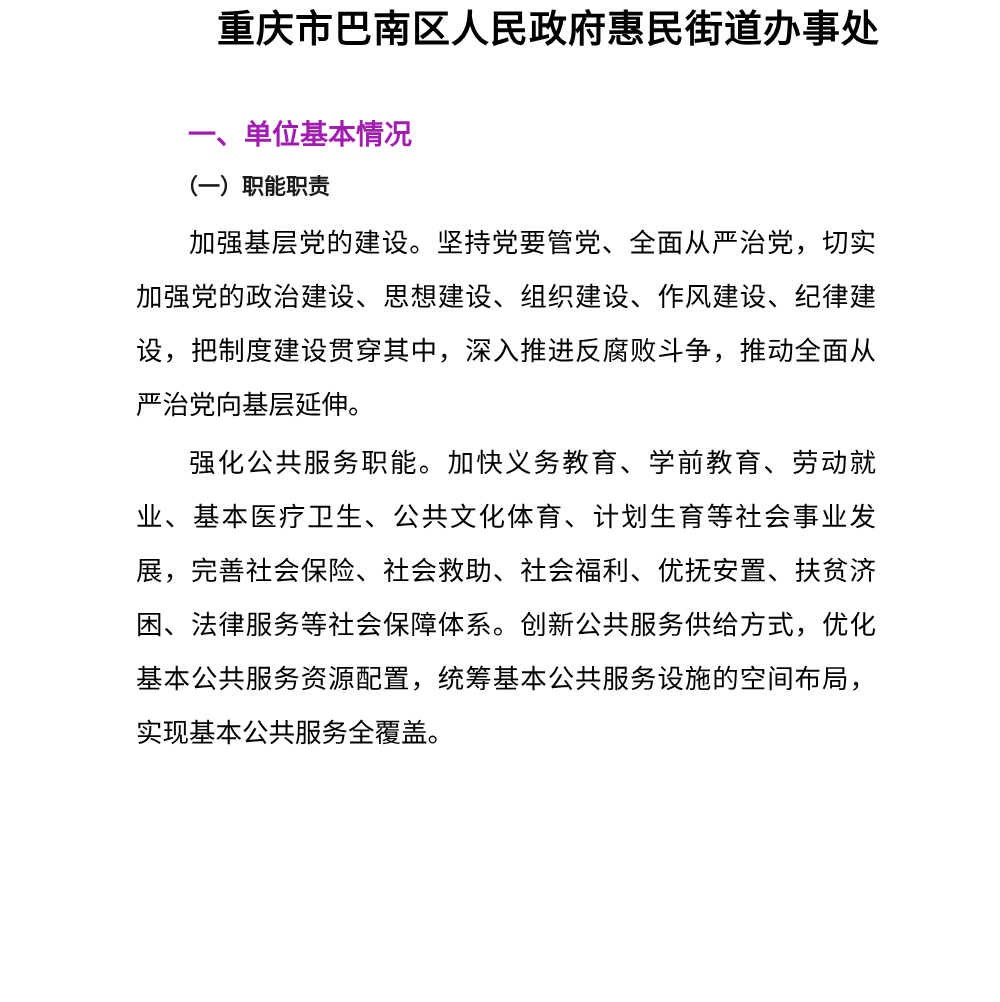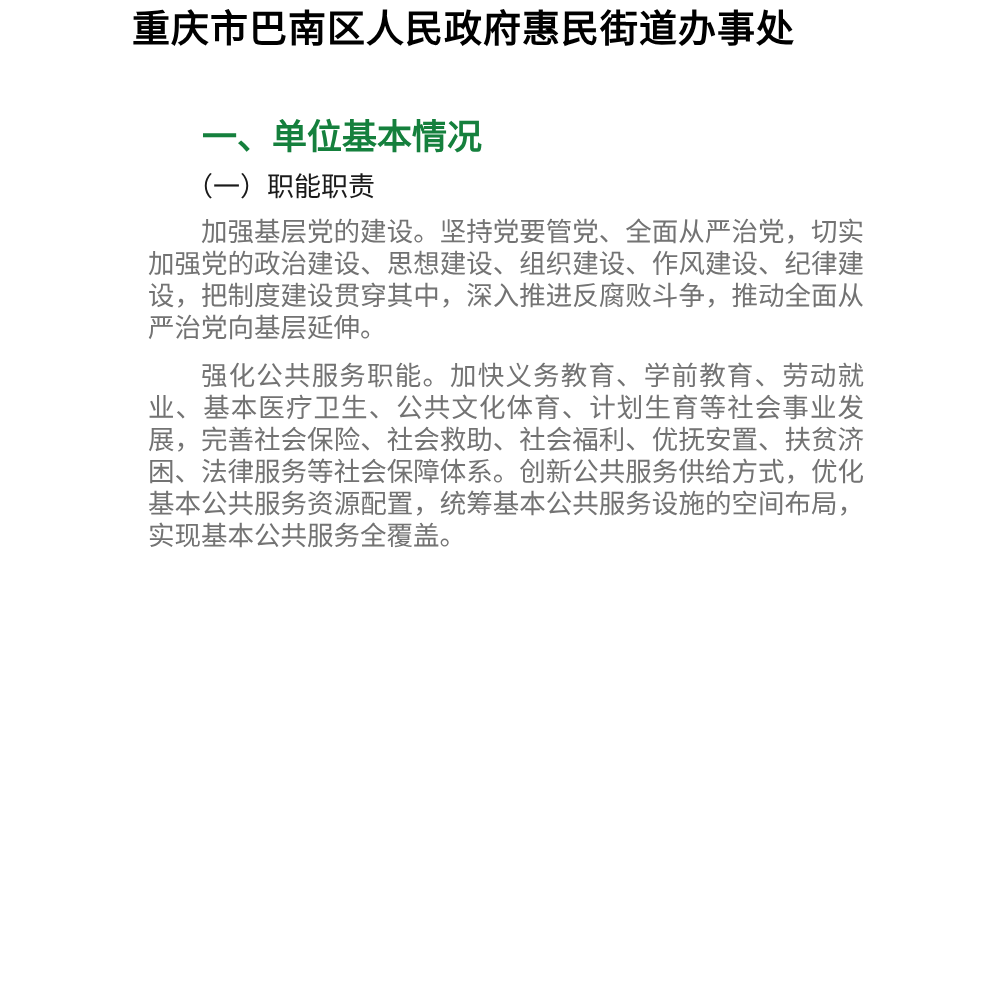--- a/index.html
+++ b/index.html
@@ -15,57 +15,57 @@
     overflow: hidden;
     font-family: "Liberation Serif", serif;
     color: #000000;
   }
   .content {
     margin-left: 132px;
     width: 748px;
   }
   .doc-title {
     padding-top: 6px;
-    text-align: left;
+    text-align: right;
     font-weight: 700;
     font-size: 38px;
     line-height: 46px;
     color: #000000;
     letter-spacing: 1px;
   }
   .doc-title .title-line {
     display: block;
   }
   .section-heading {
     margin: 0;
     margin-top: 60px;
-    font-family: Liberation Sans, sans-serif;
+    font-family: Liberation Mono, monospace;
     font-weight: 700;
-    font-size: 35px;
+    font-size: 28px;
     line-height: 50px;
     text-indent: 2em;
-    color: #15803d;
+    color: #a21caf;
   }
   .sub-heading {
     margin: 0;
-    font-size: 27px;
-    font-weight: 400;
+    font-size: 22px;
+    font-weight: 700;
     line-height: 50px;
     text-indent: 2em;
     color: #1a1a1a;
   }
   .body-para {
-    margin: 16px;
+    margin: 4px;
     margin-top: 4px;
     font-size: 26.5px;
-    line-height: 32px;
+    line-height: 54px;
     text-align: justify;
     text-justify: inter-ideograph;
     text-indent: 2em;
-    color: #737373;
+    color: #000000;
   }
 </style>
 </head>
 <body>
 
 <div class="page">
   <div class="content">
 
     <div class="doc-title">
       <span class="title-line">重庆市巴南区人民政府惠民街道办事处</span>

